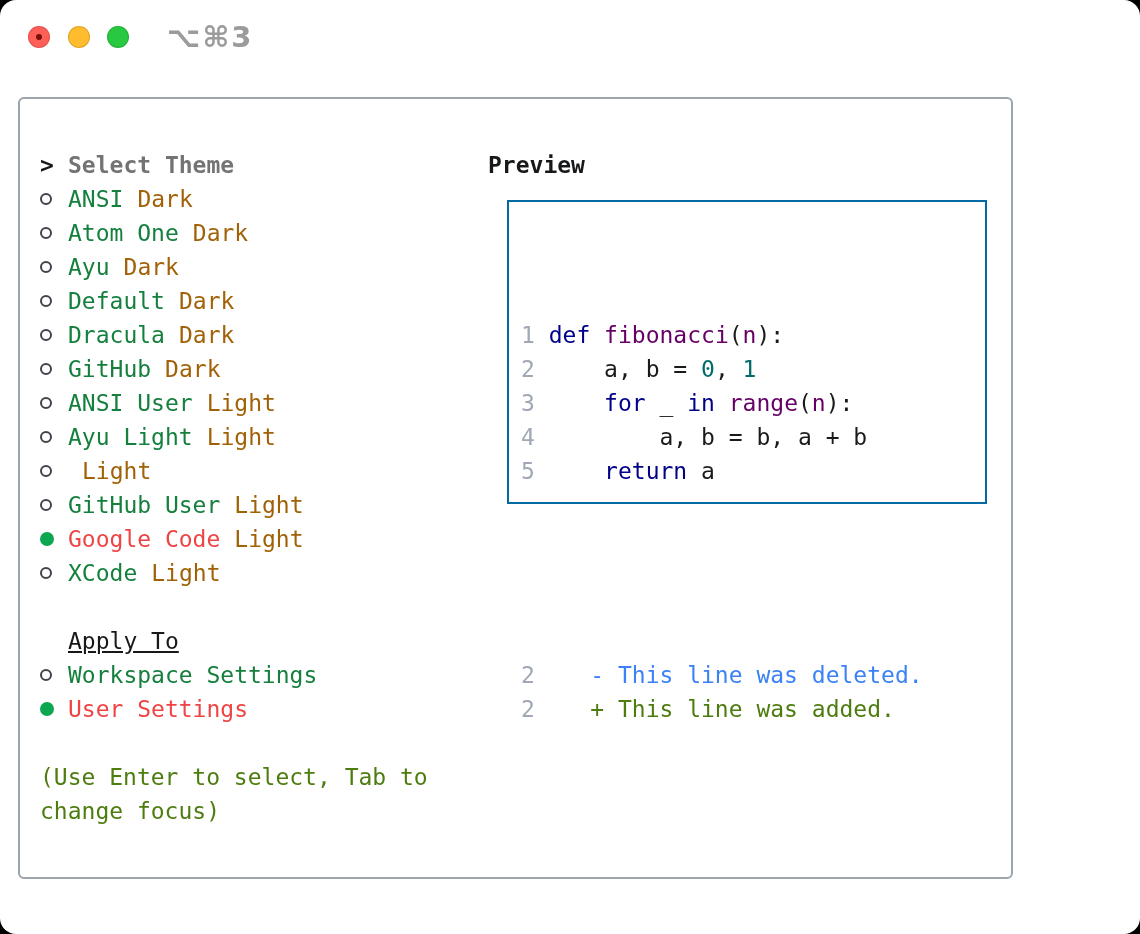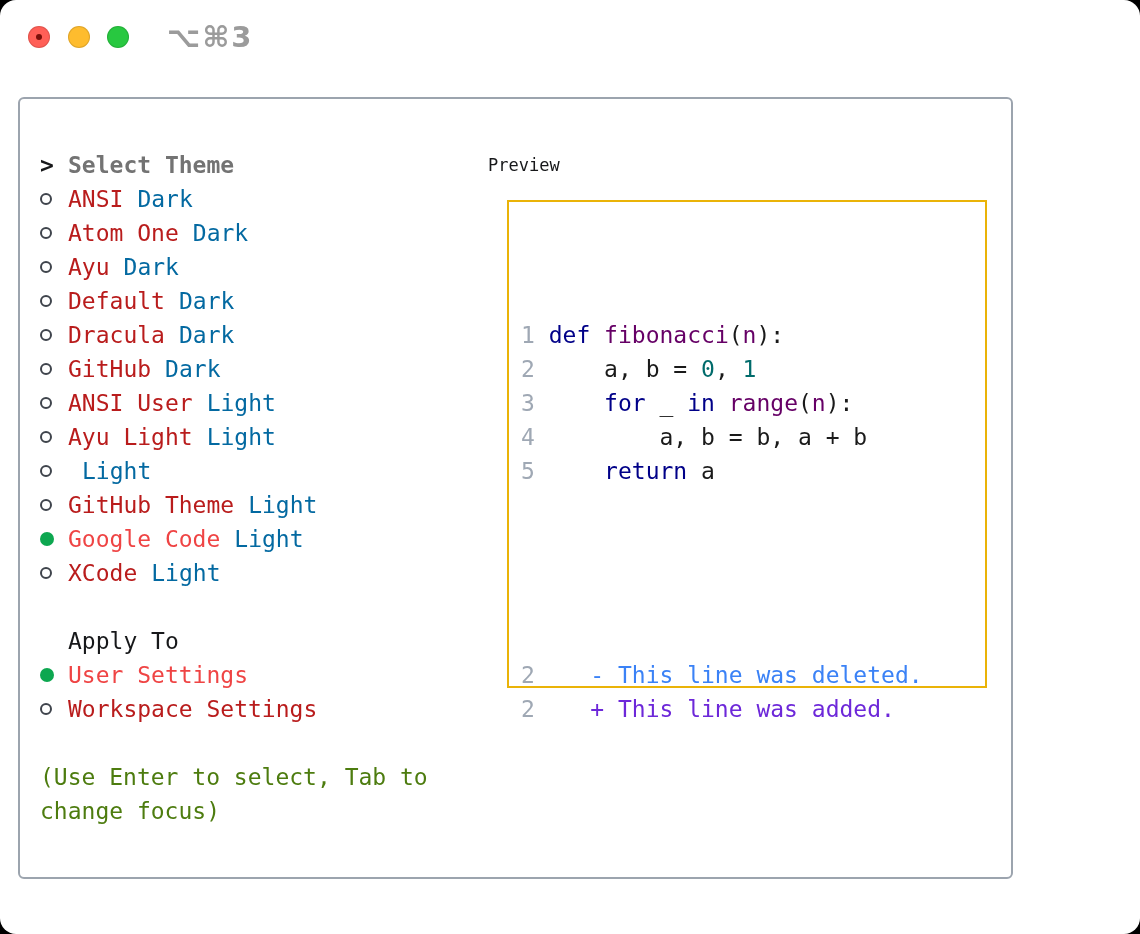--- a/index.html
+++ b/index.html
@@ -24,42 +24,42 @@
          box-sizing:border-box;border:2px solid #9ca4ae;border-radius:6px;background:#fff;}
 
   
   .left-col{position:absolute;left:20px;top:49px;width:450px;font-size:23px;line-height:34px;}
   .row{display:flex;align-items:center;height:34px;white-space:pre;}
   .marker{display:inline-flex;width:28px;flex:0 0 28px;align-items:center;}
   .cursor-glyph{font-weight:bold;color:#17181a;}
   .ring{width:12px;height:12px;border:2px solid #3f444c;border-radius:50%;box-sizing:border-box;}
   .dot{width:14px;height:14px;border-radius:50%;background:#0da750;}
   .hdr{font-weight:bold;color:#737373;}
-  .t-name{color:#b91c1c;}
+  .t-name{color:#15803d;}
   .t-name.sel{color:#ef4444;}
-  .badge{color:#0369a1;margin-left:14px;}
+  .badge{color:#a16207;margin-left:14px;}
   .spacer{height:34px;}
-  .apply-hdr{color:#17181a;}
+  .apply-hdr{color:#17181a;text-decoration:underline;}
   .hint{color:#4d7c0f;width:436px;line-height:34px;margin-top:0;}
 
   
   .preview-title{position:absolute;left:468px;top:49px;height:34px;line-height:34px;
-         font-size:17px;font-weight:normal;color:#17181a;text-align:right;}
-  .preview-box{position:absolute;left:487px;top:101px;width:480px;height:488px;
-         box-sizing:border-box;border:2px solid #eab308;background:#fff;}
+         font-size:23px;font-weight:bold;color:#17181a;text-align:right;}
+  .preview-box{position:absolute;left:487px;top:101px;width:480px;height:304px;
+         box-sizing:border-box;border:2px solid #0369a1;background:#fff;}
   .code{position:absolute;left:12px;top:48px;font-size:23px;line-height:34px;white-space:pre;}
   .cl{height:34px;}
   .ln{color:#9fa8b4;}
   .kw{color:#000088;}
   .fn{color:#660066;}
   .lit{color:#006b6b;}
   .pln,.pun{color:#1a1a1a;}
   .ctx{color:#8c8c8c;}
   .del{color:#3b82f6;}
-  .add{color:#6d28d9;}
+  .add{color:#4d7c0f;}
 </style>
 </head>
 <body>
 
 <div class="window">
 
   <div class="titlebar">
     <div class="light light-close"></div>
     <div class="light light-min"></div>
     <div class="light light-zoom"></div>
@@ -77,35 +77,35 @@
       <div id="theme-list">
           <div class="row"><span class="marker"><span class="ring"></span></span><span class="t-name">ANSI</span><span class="badge">Dark</span></div>
           <div class="row"><span class="marker"><span class="ring"></span></span><span class="t-name">Atom One</span><span class="badge">Dark</span></div>
           <div class="row"><span class="marker"><span class="ring"></span></span><span class="t-name">Ayu</span><span class="badge">Dark</span></div>
           <div class="row"><span class="marker"><span class="ring"></span></span><span class="t-name">Default</span><span class="badge">Dark</span></div>
           <div class="row"><span class="marker"><span class="ring"></span></span><span class="t-name">Dracula</span><span class="badge">Dark</span></div>
           <div class="row"><span class="marker"><span class="ring"></span></span><span class="t-name">GitHub</span><span class="badge">Dark</span></div>
           <div class="row"><span class="marker"><span class="ring"></span></span><span class="t-name">ANSI User</span><span class="badge">Light</span></div>
           <div class="row"><span class="marker"><span class="ring"></span></span><span class="t-name">Ayu Light</span><span class="badge">Light</span></div>
           <div class="row"><span class="marker"><span class="ring"></span></span><span class="badge">Light</span></div>
-          <div class="row"><span class="marker"><span class="ring"></span></span><span class="t-name">GitHub Theme</span><span class="badge">Light</span></div>
+          <div class="row"><span class="marker"><span class="ring"></span></span><span class="t-name">GitHub User</span><span class="badge">Light</span></div>
           <div class="row"><span class="marker"><span class="dot"></span></span><span class="t-name sel">Google Code</span><span class="badge">Light</span></div>
           <div class="row"><span class="marker"><span class="ring"></span></span><span class="t-name">XCode</span><span class="badge">Light</span></div>
         </div>
 
       <div class="spacer"></div>
 
       <div class="row">
         <span class="marker"></span>
         <span class="apply-hdr">Apply To</span>
       </div>
 
       <div id="apply-list">
+          <div class="row"><span class="marker"><span class="ring"></span></span><span class="t-name">Workspace Settings</span></div>
           <div class="row"><span class="marker"><span class="dot"></span></span><span class="t-name sel">User Settings</span></div>
-          <div class="row"><span class="marker"><span class="ring"></span></span><span class="t-name">Workspace Settings</span></div>
         </div>
 
       <div class="spacer"></div>
 
       <div class="hint">(Use Enter to select, Tab to change focus)</div>
     </div>
 
     <div class="preview-title">Preview</div>
 
     <div class="preview-box">

